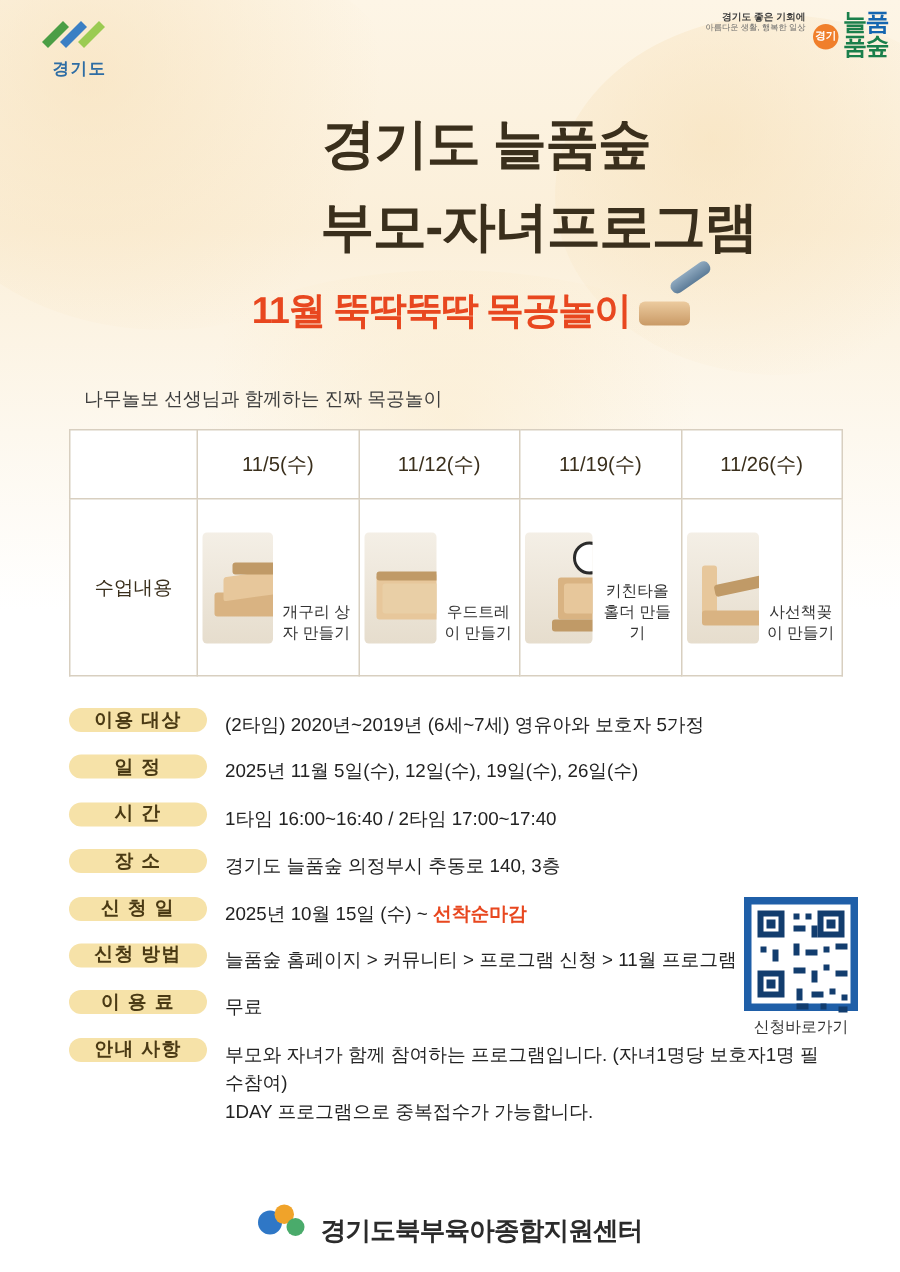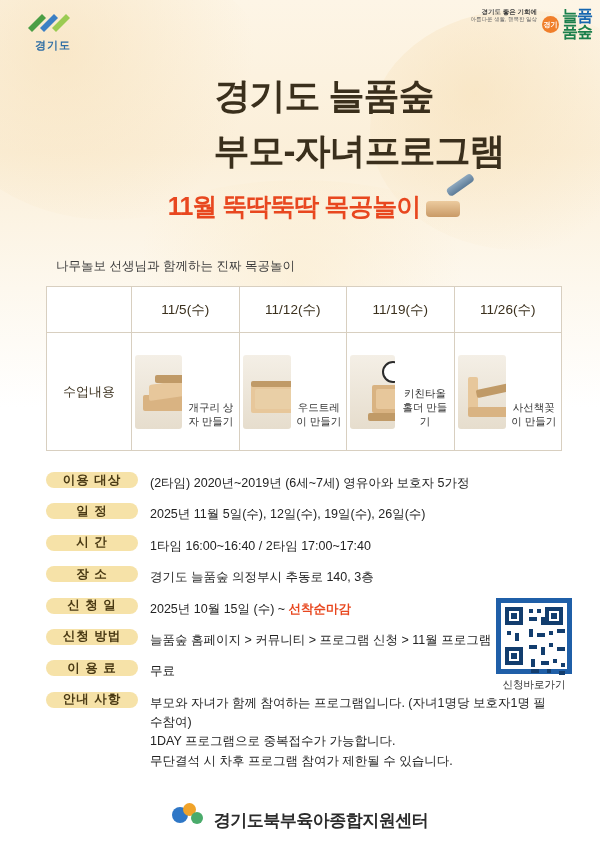--- a/index.html
+++ b/index.html
@@ -286,21 +286,20 @@
     <div class="irow">
       <div class="ilabel">이 용 료</div>
       <div class="ivalue">무료</div>
     </div>
 
     <div class="irow">
       <div class="ilabel">안내 사항</div>
       <div class="ivalue">
         <div>부모와 자녀가 함께 참여하는 프로그램입니다. (자녀1명당 보호자1명 필수참여)</div>
         <div>1DAY 프로그램으로 중복접수가 가능합니다.</div>
-        <div>무단결석 시 차후 프로그램 참여가 제한될 수 있습니다.</div>
       </div>
     </div>
   </div>
 
   <div class="qr-wrap">
     <div class="qr">
       <span class="px" style="left:4px;top:4px;width:18px;height:18px;border:4px solid #123d6e;background:#fff;"></span>
       <span class="px" style="left:10px;top:10px;width:6px;height:6px;"></span>
       <span class="px" style="right:4px;top:4px;width:18px;height:18px;border:4px solid #123d6e;background:#fff;"></span>
       <span class="px" style="right:10px;top:10px;width:6px;height:6px;"></span>

